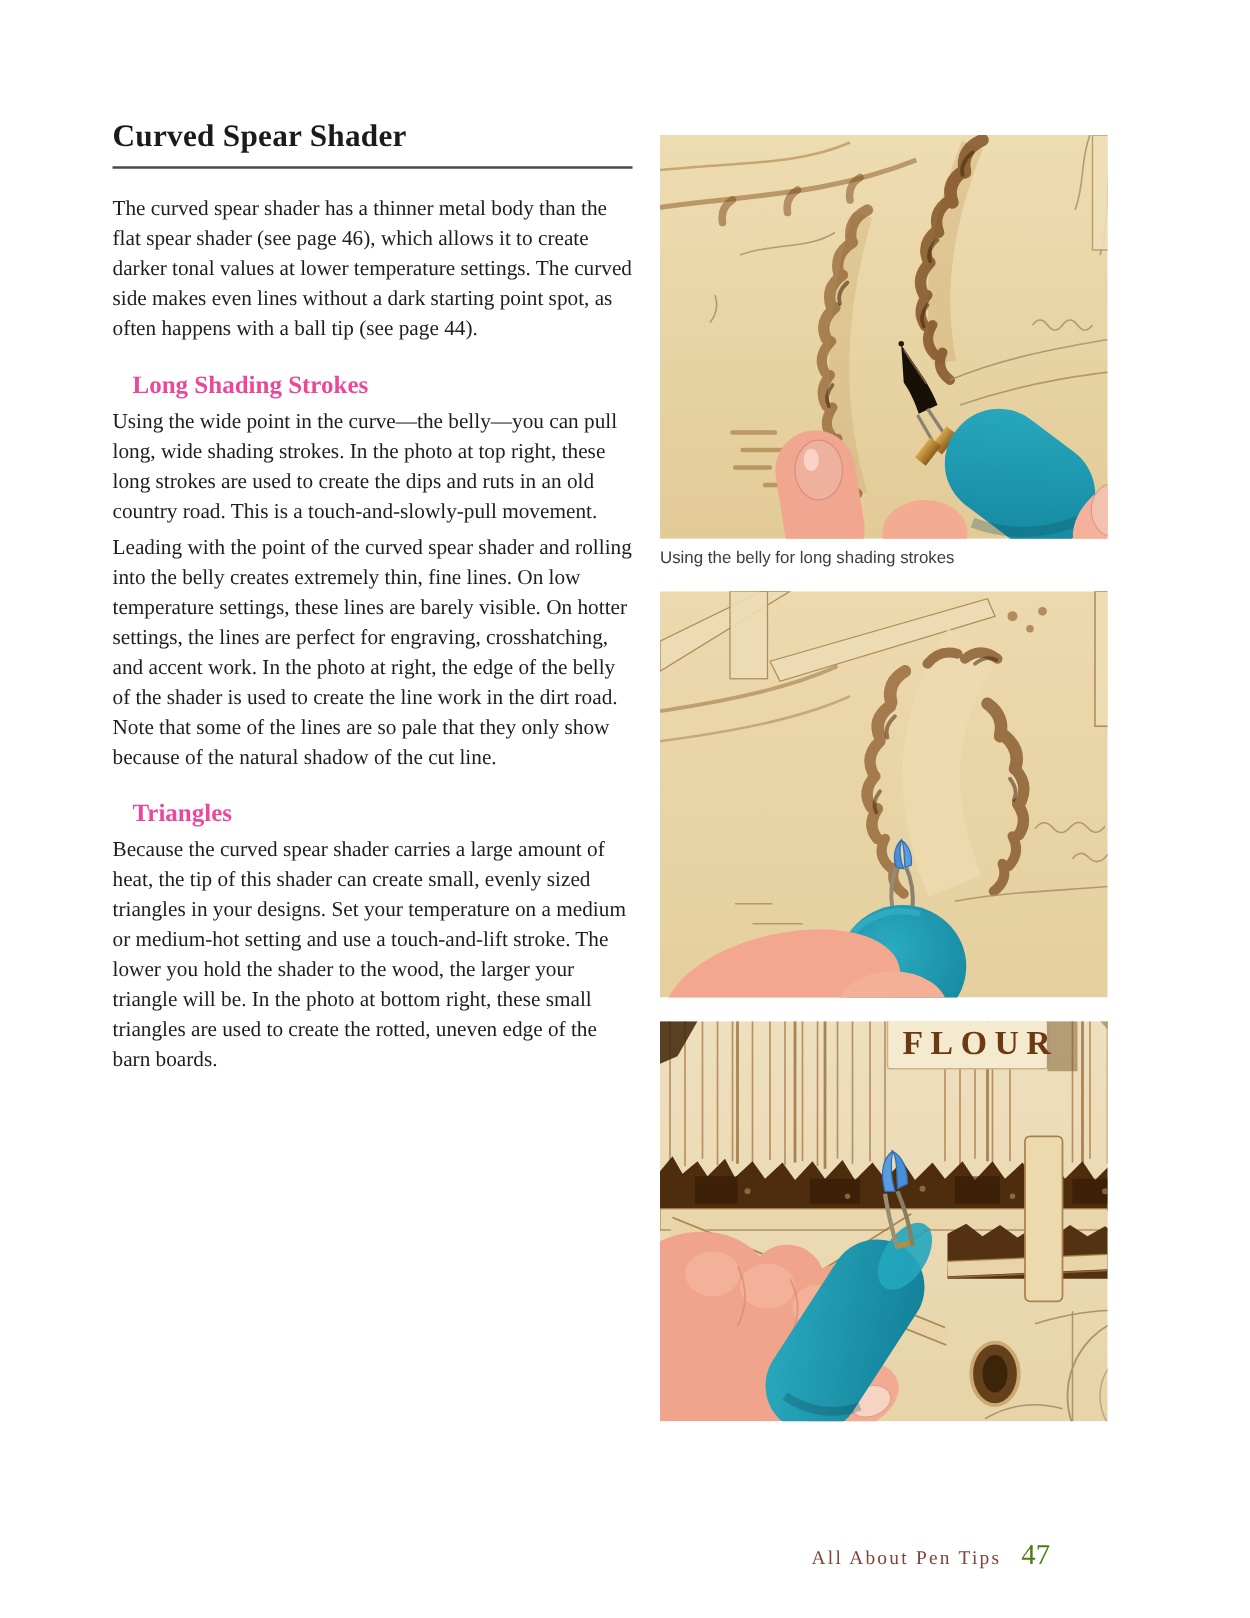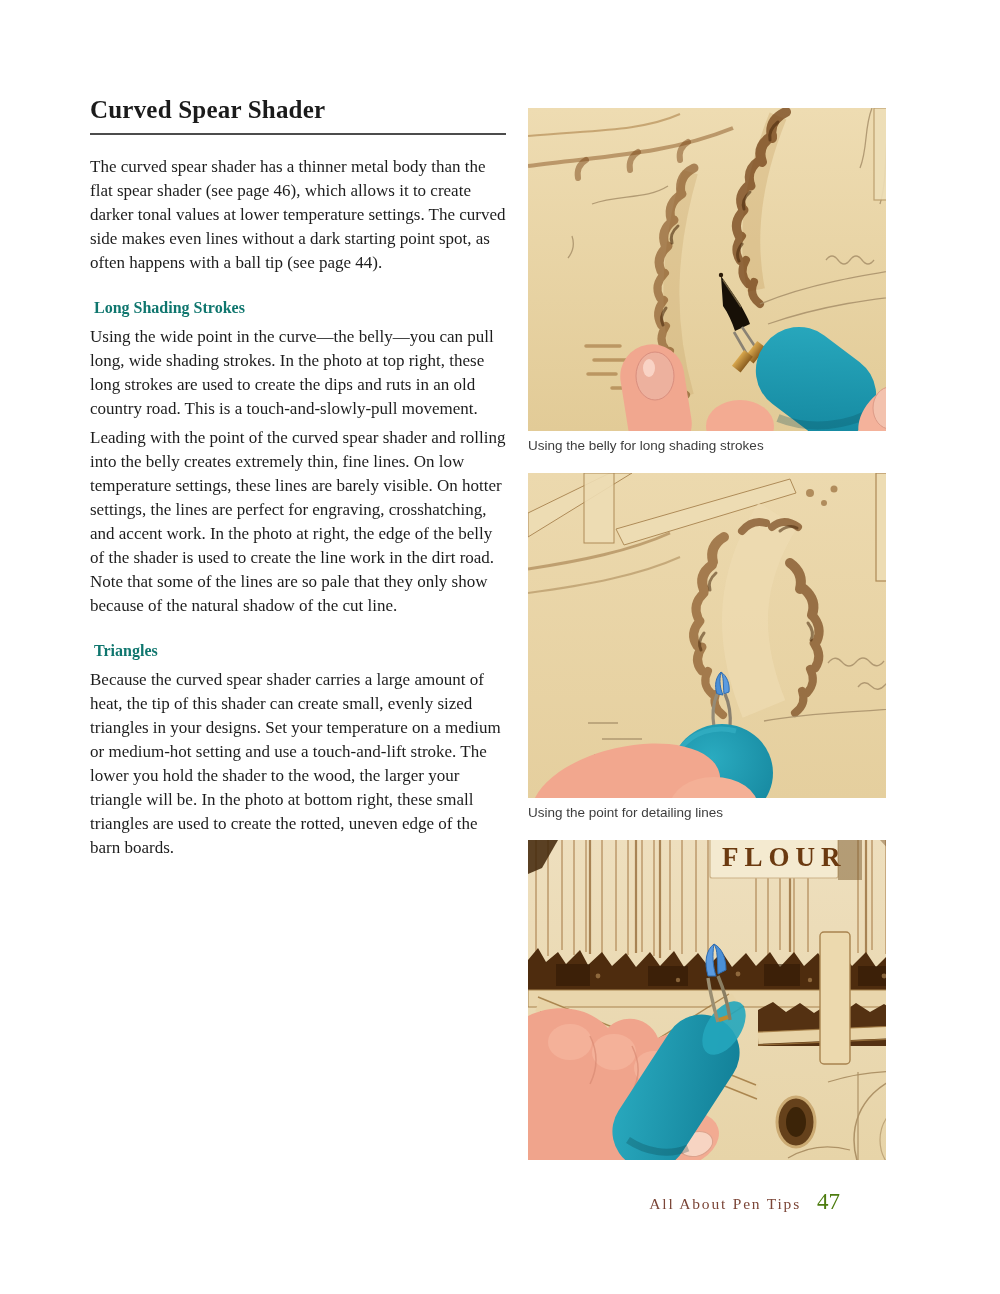--- a/index.html
+++ b/index.html
@@ -11,31 +11,31 @@
   .title-block { border-bottom:2px solid #4c4c4c; padding-bottom:9px; }
   h1.page-title {
     margin:0; font-size:25px; line-height:28px; font-weight:bold;
     color:#1b1b1b; letter-spacing:.2px;
   }
   p.body-text {
     margin:5px 0 0; font-size:17px; line-height:24px; color:#1d1d1d;
   }
   p.intro-text { margin-top:20px; }
   h2.sub-heading {
-    margin:21px 4px 0; font-size:16px; line-height:24px; font-weight:bold; color:#0f766e;
+    margin:21px 16px 0; font-size:20px; line-height:24px; font-weight:bold; color:#ec4899;
   }
   .right-col { position:absolute; left:528px; top:108px; width:415px; }
   figure.photo-block { margin:0 0 19px 0; }
   figure.photo-block svg { display:block; }
   figcaption.photo-caption {
     font-family:"Liberation Sans", sans-serif; font-size:13.5px; line-height:17px;
     color:#3d3d3d; margin-top:6px;
   }
   .page-footer {
-    position:absolute; right:46px; top:1189px;
+    position:absolute; right:46px; top:1231px;
     display:flex; align-items:baseline; gap:16px;
   }
   .footer-section {
     font-size:15.5px; letter-spacing:1.8px; color:#7b4537;
   }
   .footer-page-number { font-size:23px; color:#4d7c0f; }
   .flour-text {
     font-family:"Liberation Serif", serif; font-weight:bold;
     font-size:27px; letter-spacing:6px; fill:#6b3a10;
   }
@@ -229,21 +229,20 @@
           <path d="M202,254 C203,242 201,230 197,221" stroke="#8a8170" stroke-width="3.2" fill="none"></path>
           <ellipse cx="194" cy="300" rx="51" ry="49" fill="url(#tealB)"></ellipse>
           <path d="M152,276 C164,260 186,252 208,258" stroke="#3cb8cc" stroke-width="5" fill="none" opacity=".5"></path>
         </g>
 
         <g>
           <ellipse cx="98" cy="322" rx="96" ry="48" fill="#f2a78e" transform="rotate(-13 98 322)"></ellipse>
           <ellipse cx="186" cy="334" rx="44" ry="30" fill="#f4b096"></ellipse>
         </g>
       </svg>
-      <figcaption class="photo-caption">Using the point for detailing lines</figcaption>
     </figure>
 
     <figure class="photo-block">
       <svg width="415" height="320" viewBox="0 0 415 320">
         <defs>
           <linearGradient id="bgC" x1="0" y1="0" x2="0" y2="1">
             <stop offset="0" stop-color="#eedfbe"></stop>
               <stop offset="1" stop-color="#e7d4a8"></stop>
           </linearGradient>
           <linearGradient id="tealC" x1="0" y1="0" x2="1" y2="1">

